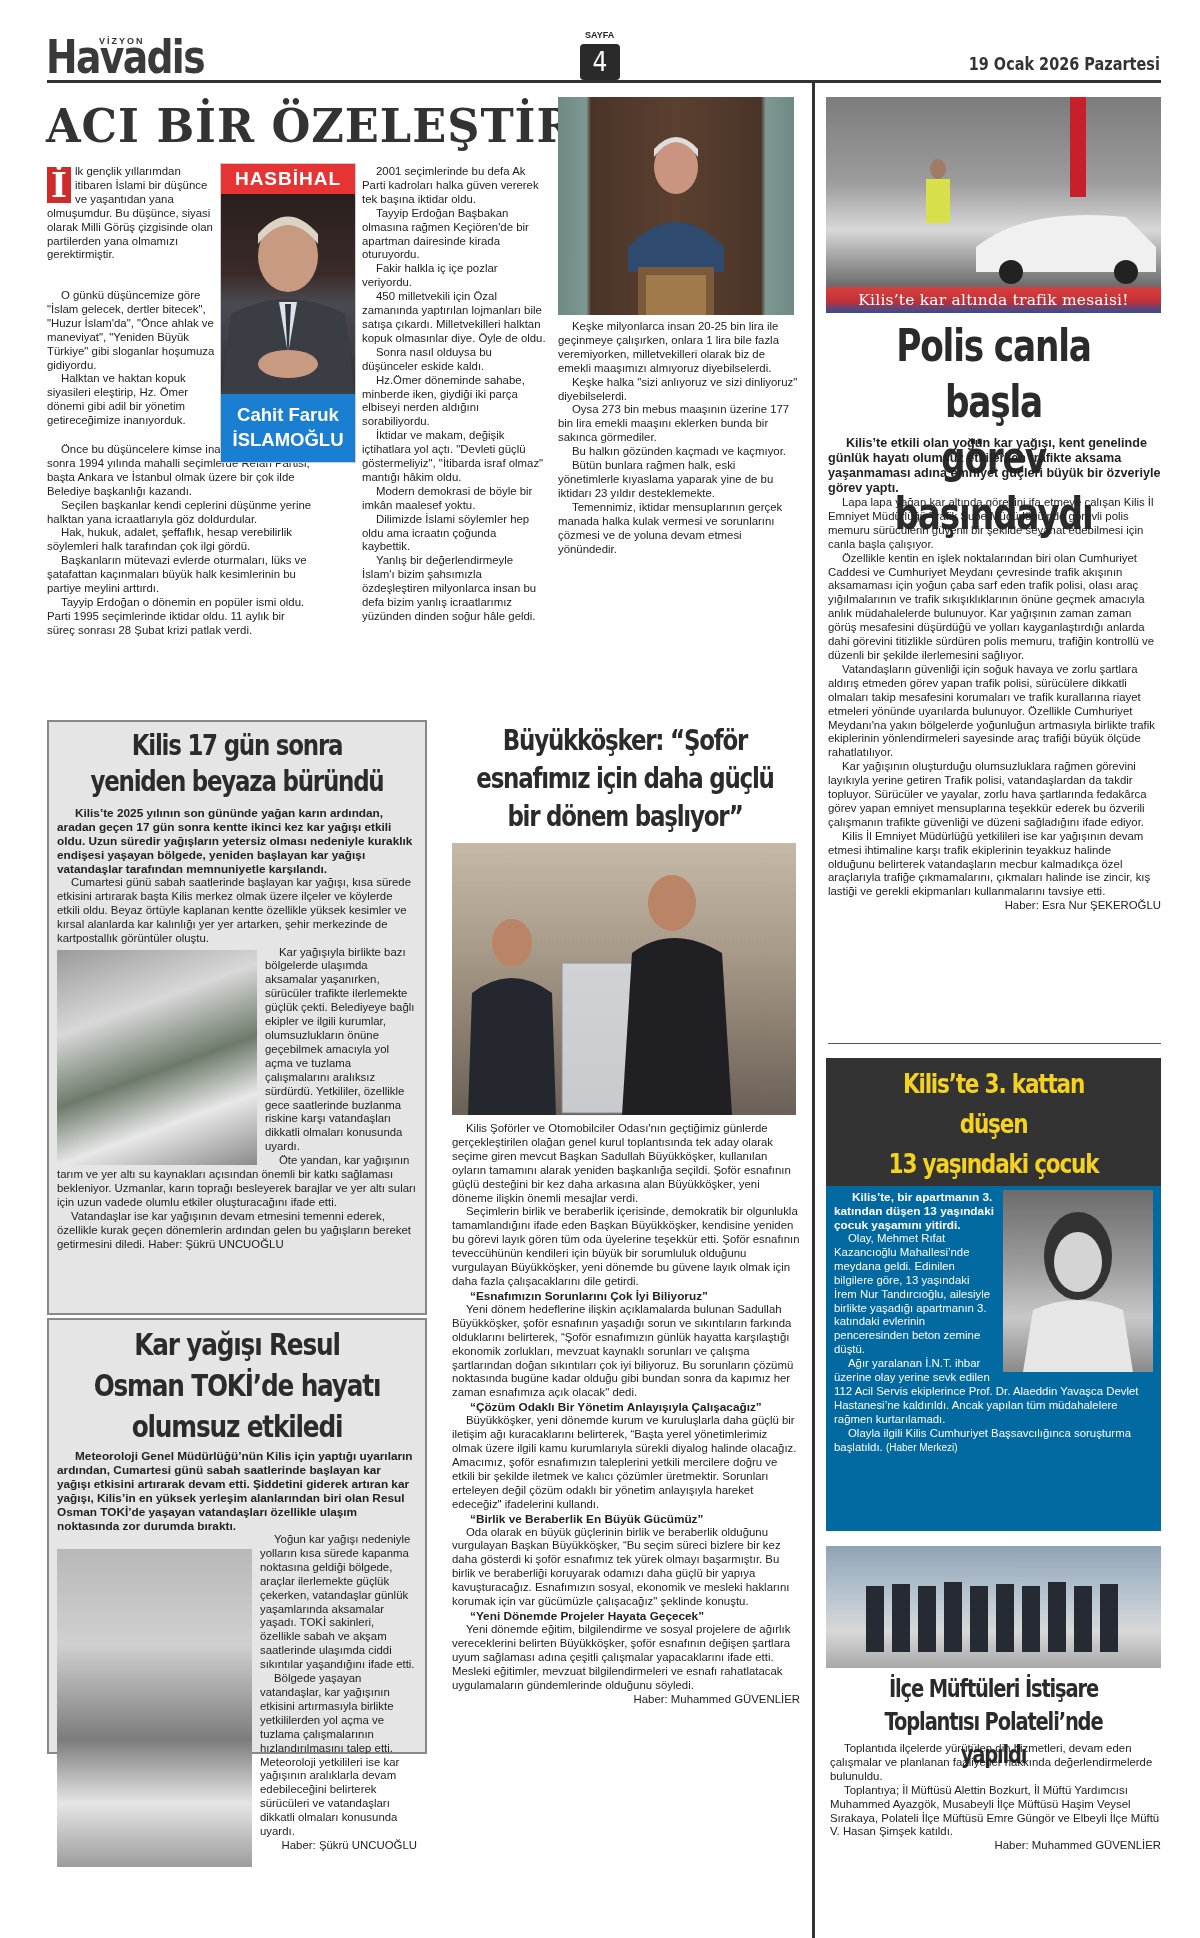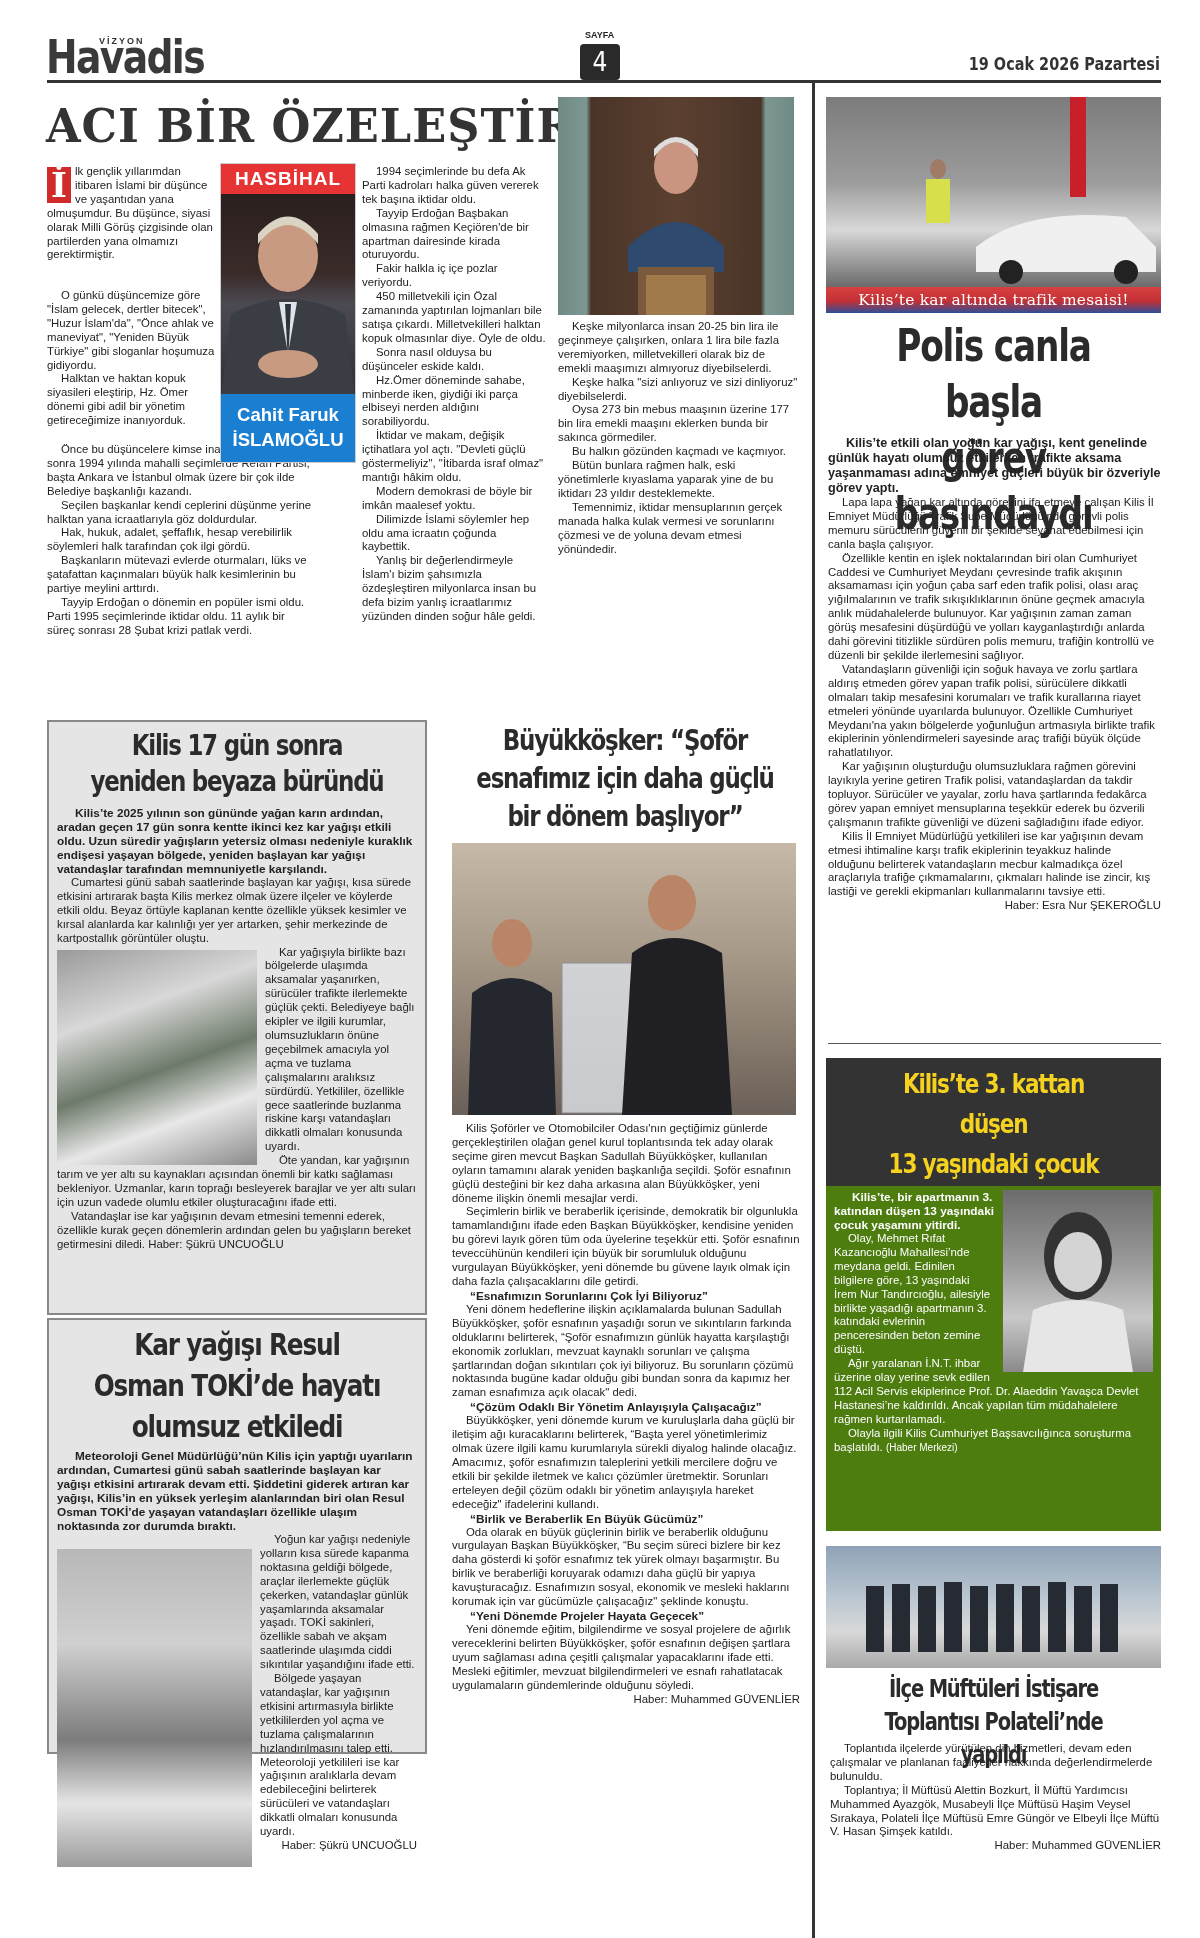--- a/index.html
+++ b/index.html
@@ -76,21 +76,21 @@
       <ellipse cx="67" cy="170" rx="30" ry="14" fill="#c99a82"></ellipse>
     </svg>
   </div>
   <div class="nm">
     <div>Cahit Faruk</div>
     <div>İSLAMOĞLU</div>
   </div>
 </div>
 
 <div class="col" style="left:362px;top:165px;width:185px;height:548px">
-  <p>1994 seçimlerinde bu defa Ak Parti kadroları halka güven vererek tek başına iktidar oldu.</p>
+  <p>2001 seçimlerinde bu defa Ak Parti kadroları halka güven vererek tek başına iktidar oldu.</p>
   <p>Tayyip Erdoğan Başbakan olmasına rağmen Keçiören'de bir apartman dairesinde kirada oturuyordu.</p>
   <p>Fakir halkla iç içe pozlar veriyordu.</p>
   <p>450 milletvekili için Özal zamanında yaptırılan lojmanları bile satışa çıkardı. Milletvekilleri halktan kopuk olmasınlar diye. Öyle de oldu.</p>
   <p>Sonra nasıl olduysa bu düşünceler eskide kaldı.</p>
   <p>Hz.Ömer döneminde sahabe, minberde iken, giydiği iki parça elbiseyi nerden aldığını sorabiliyordu.</p>
   <p>İktidar ve makam, değişik içtihatlara yol açtı. "Devleti güçlü göstermeliyiz", "İtibarda israf olmaz" mantığı hâkim oldu.</p>
   <p>Modern demokrasi de böyle bir imkân maalesef yoktu.</p>
   <p>Dilimizde İslami söylemler hep oldu ama icraatın çoğunda kaybettik.</p>
   <p>Yanlış bir değerlendirmeyle İslam'ı bizim şahsımızla özdeşleştiren milyonlarca insan bu defa bizim yanlış icraatlarımız yüzünden dinden soğur hâle geldi.</p>
 </div>
@@ -197,21 +197,21 @@
 </div>
 <div class="abs" style="left:828px;top:1043px;width:333px;height:1px;background:#555"></div>
 
 <div class="abs" style="left:826px;top:1058px;width:335px;height:232px;background:#333;padding:0 16px">
   <div class="hd" style="color:#f5d21f;font-size:27px;line-height:40px;margin-top:6px;transform:scaleX(.8);transform-origin:center top">
     <div>Kilis’te 3. kattan düşen</div>
     <div>13 yaşındaki çocuk</div>
     <div>hayatını kaybetti</div>
   </div>
 </div>
-<div class="abs" style="left:826px;top:1186px;width:335px;height:345px;background:#4d7c0f;padding:4px 8px 0 8px;color:#fff">
+<div class="abs" style="left:826px;top:1186px;width:335px;height:345px;background:#0369a1;padding:4px 8px 0 8px;color:#fff">
   <div style="float:right;width:150px;height:182px;margin:0 0 4px 8px;background:linear-gradient(180deg,#6c6c6c,#9a9a9a 40%,#c8c8c8 70%,#8a8a8a)">
     <svg width="150" height="182" viewBox="0 0 150 182">
       <ellipse cx="75" cy="66" rx="34" ry="44" fill="#333"></ellipse>
       <ellipse cx="75" cy="72" rx="24" ry="30" fill="#d4d4d4"></ellipse>
       <path d="M20 182 L30 120 Q75 100 120 120 L130 182Z" fill="#e6e6e6"></path>
     </svg>
   </div>
   <p class="lead" style="color:#fff">Kilis’te, bir apartmanın 3. katından düşen 13 yaşındaki çocuk yaşamını yitirdi.</p>
   <p style="color:#fff">Olay, Mehmet Rıfat Kazancıoğlu Mahallesi’nde meydana geldi. Edinilen bilgilere göre, 13 yaşındaki İrem Nur Tandırcıoğlu, ailesiyle birlikte yaşadığı apartmanın 3. katındaki evlerinin penceresinden beton zemine düştü.</p>
   <p style="color:#fff">Ağır yaralanan İ.N.T. ihbar üzerine olay yerine sevk edilen 112 Acil Servis ekiplerince Prof. Dr. Alaeddin Yavaşca Devlet Hastanesi’ne kaldırıldı. Ancak yapılan tüm müdahalelere rağmen kurtarılamadı.</p>

